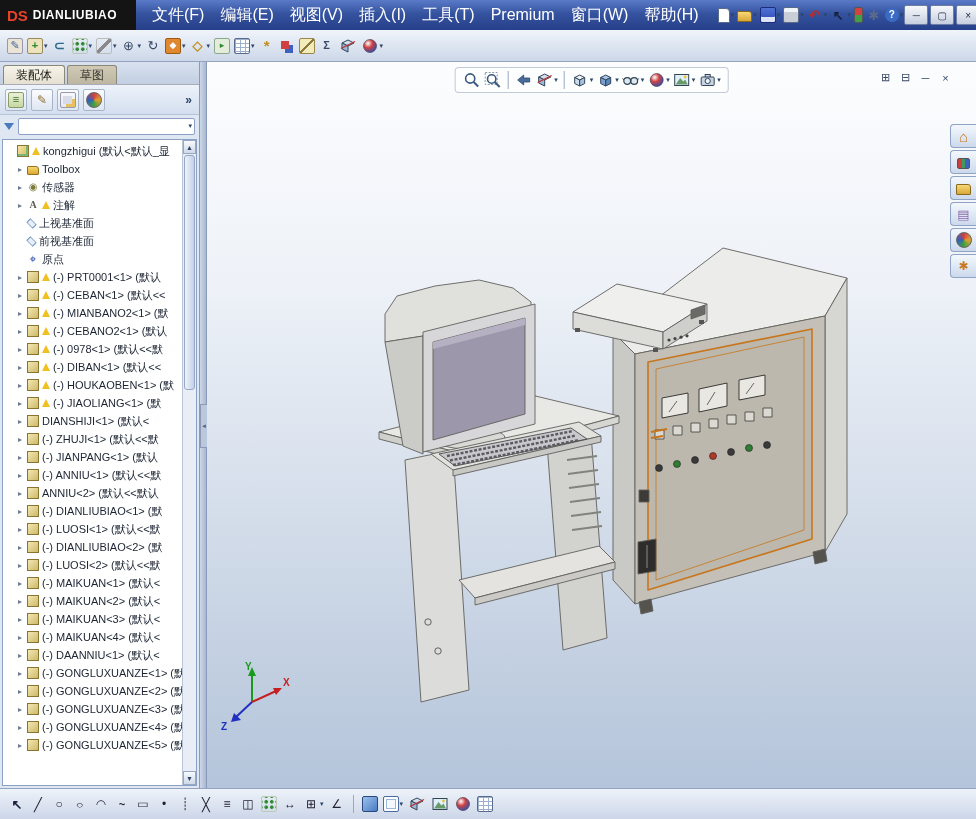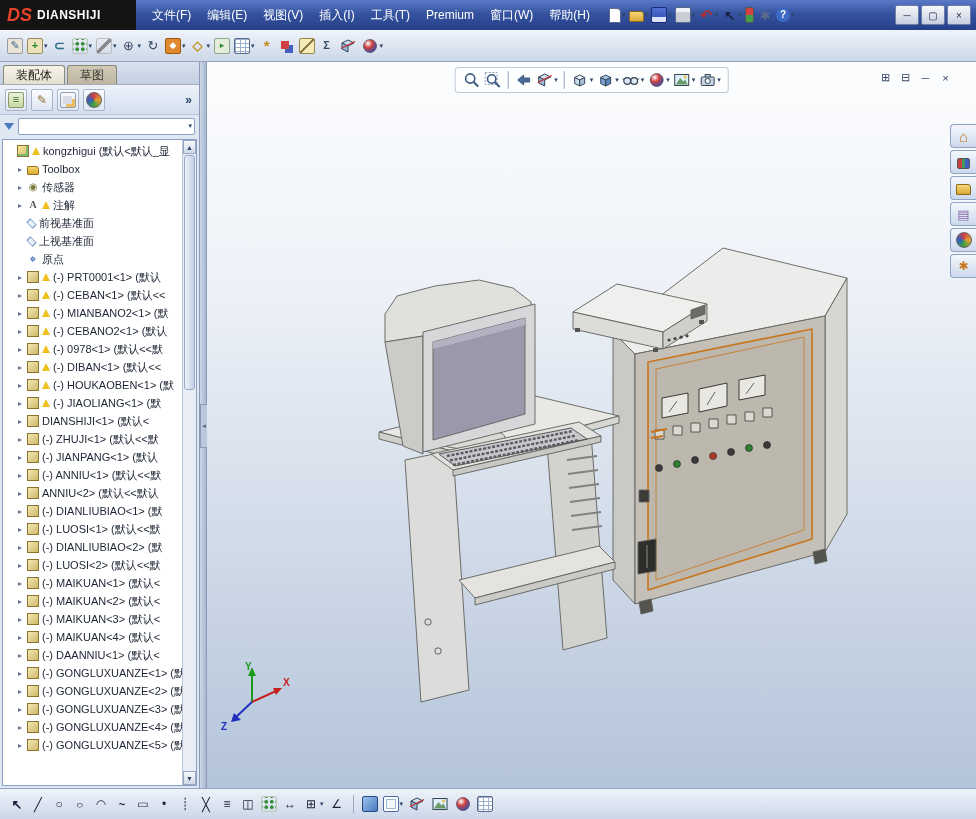--- a/index.html
+++ b/index.html
@@ -2,24 +2,24 @@
 <html><head>
 <meta charset="utf-8">
 <style>
   html,body{margin:0;padding:0}
   body{width:976px;height:819px;overflow:hidden;font-family:"Liberation Sans",sans-serif;font-size:12px;background:#c8d4e4;user-select:none}
   .app{width:976px;height:819px;display:flex;flex-direction:column}
 
   
   .titlebar{height:30px;flex:none;background:linear-gradient(180deg,#5a7ac8 0%,#35539f 45%,#273f8a 100%);display:flex;align-items:center;color:#fff}
   .logo{width:136px;height:30px;background:#141414;display:flex;align-items:center;gap:5px;padding-left:7px;box-sizing:border-box;flex:none}
-  .logo-mark{color:#e8432a;font-weight:bold;font-style:italic;font-size:18px}
+  .logo-mark{color:#e8432a;font-weight:bold;font-size:15px}
   .logo-name{font-weight:bold;font-size:12px;letter-spacing:.5px;color:#fff}
   .menubar{display:flex;align-items:center;margin-left:8px}
-  .menu-item{padding:4px 8px;font-size:12px;cursor:default;white-space:nowrap}
+  .menu-item{padding:4px 8px;font-size:16px;cursor:default;white-space:nowrap}
   .qat{display:flex;align-items:center;gap:1px;margin-left:10px}
   .tbtn{display:flex;align-items:center;padding:2px 1px;border-radius:2px}
   .winbtns{margin-left:auto;display:flex;gap:2px;padding-right:5px}
   .winbtn{width:22px;height:18px;background:linear-gradient(#f6f8fb,#c6cfdf);border:1px solid #6d7da3;border-radius:2px;font-size:10px;display:flex;align-items:center;justify-content:center;color:#1c2740}
 
   
   .toolbar2{height:31px;flex:none;background:linear-gradient(#f0f4fb,#ccd7e8);border-bottom:1px solid #94a4c0;display:flex;align-items:center;padding-left:6px;gap:2px}
 
   .dd{font-size:7px;color:#2c4468;margin-left:1px}
   .sep{width:1px;height:18px;background:#9aa8c0;margin:0 4px}
@@ -127,21 +127,21 @@
   .sb-grip{width:16px;border-left:none;background:repeating-linear-gradient(135deg,transparent 0 3px,#9aabc6 3px 4px)}
 </style>
 </head>
 <body>
 
 <div class="app">
 
   <div class="titlebar">
     <div class="logo">
       <span class="logo-mark">DS</span>
-      <span class="logo-name">DIANSHIJI</span>
+      <span class="logo-name">DIANLIUBIAO</span>
     </div>
     <div class="menubar">
         <div class="menu-item">文件(F)</div>
         <div class="menu-item">编辑(E)</div>
         <div class="menu-item">视图(V)</div>
         <div class="menu-item">插入(I)</div>
         <div class="menu-item">工具(T)</div>
         <div class="menu-item">Premium</div>
         <div class="menu-item">窗口(W)</div>
         <div class="menu-item">帮助(H)</div>
@@ -316,26 +316,26 @@
             </div>
             <div class="trow lvl1">
               <span class="tarrow">▸</span>
               <span class="tic tic-annotations">A</span>
               <span class="warn"></span>
               <span class="tlabel">注解</span>
             </div>
             <div class="trow lvl1">
               <span class="tarrow"></span>
               <span class="tic tic-plane"></span>
-              <span class="tlabel">前视基准面</span>
+              <span class="tlabel">上视基准面</span>
             </div>
             <div class="trow lvl1">
               <span class="tarrow"></span>
               <span class="tic tic-plane"></span>
-              <span class="tlabel">上视基准面</span>
+              <span class="tlabel">前视基准面</span>
             </div>
             <div class="trow lvl1">
               <span class="tarrow"></span>
               <span class="tic tic-origin">⌖</span>
               <span class="tlabel">原点</span>
             </div>
             <div class="trow lvl1">
               <span class="tarrow">▸</span>
               <span class="tic tic-part"></span>
               <span class="warn"></span>

